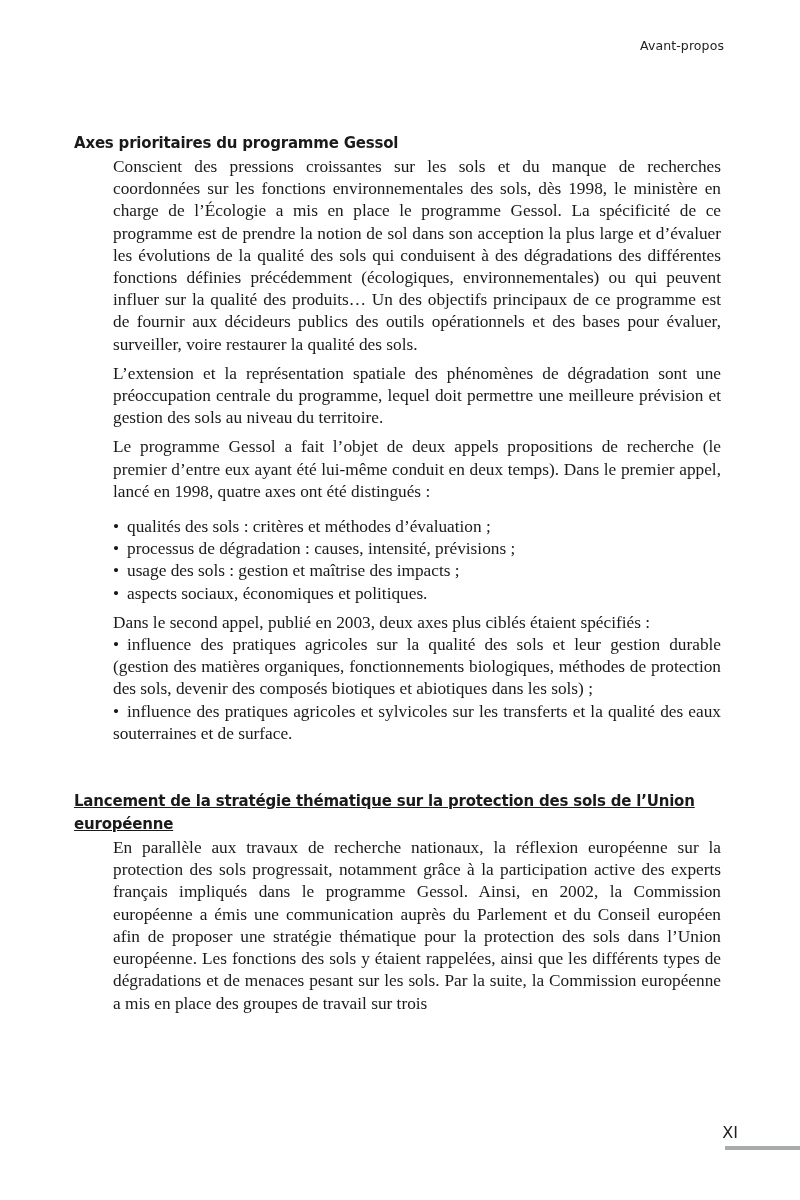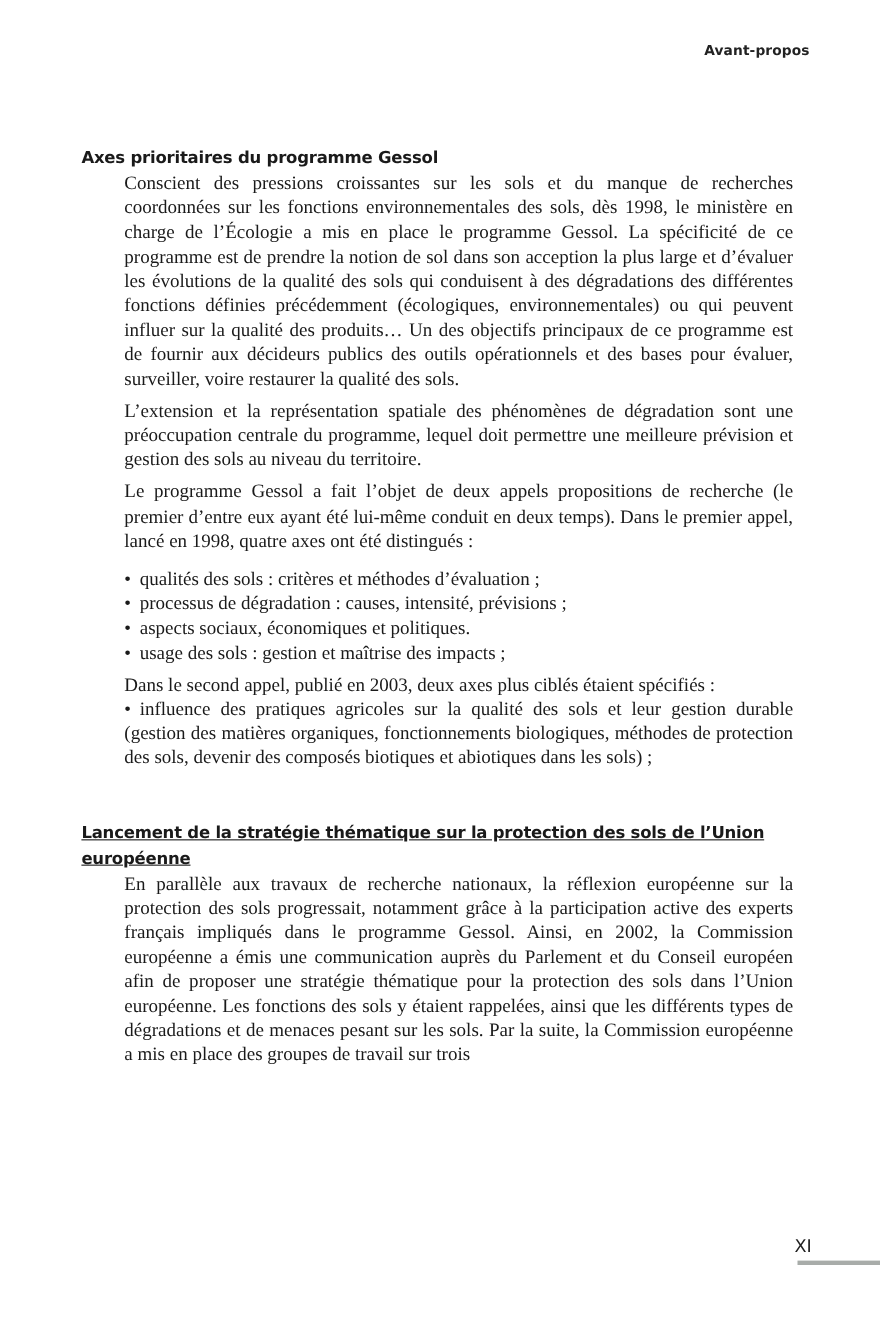--- a/index.html
+++ b/index.html
@@ -10,23 +10,23 @@
     body {
       width: 800px;
       height: 1200px;
       position: relative;
       overflow: hidden;
       color: #1a1a1a;
     }
     .running-head {
       position: absolute;
       top: 38px;
-      right: 64px;
+      right: 76px;
       font-family: "DejaVu Sans", sans-serif;
-      font-weight: bold;
+      font-weight: normal;
       font-size: 12.5px;
       color: #222;
       letter-spacing: 0.1px;
     }
     .content {
       position: absolute;
       left: 113px;
       top: 94px;
       width: 608px;
       font-family: "Liberation Serif", serif;
@@ -92,27 +92,28 @@
 <div class="content">
 
   <h2 class="heading h1">Axes prioritaires du programme Gessol</h2>
   <p>Conscient des pressions croissantes sur les sols et du manque de recherches coordonnées sur les fonctions environnementales des sols, dès 1998, le ministère en charge de l’Écologie a mis en place le programme Gessol. La spécificité de ce programme est de prendre la notion de sol dans son acception la plus large et d’évaluer les évolutions de la qualité des sols qui conduisent à des dégradations des différentes fonctions définies précédemment (écologiques, environnementales) ou qui peuvent influer sur la qualité des produits… Un des objectifs principaux de ce programme est de fournir aux décideurs publics des outils opérationnels et des bases pour évaluer, surveiller, voire restaurer la qualité des sols.</p>
   <p>L’extension et la représentation spatiale des phénomènes de dégradation sont une préoccupation centrale du programme, lequel doit permettre une meilleure prévision et gestion des sols au niveau du territoire.</p>
   <p style="margin-bottom:13px">Le programme Gessol a fait l’objet de deux appels propositions de recherche (le premier d’entre eux ayant été lui-même conduit en deux temps). Dans le premier appel, lancé en 1998, quatre axes ont été distingués :</p>
 
   <ul class="bullets">
     <li><span class="bullet-mark">•</span><span>qualités des sols : critères et méthodes d’évaluation ;</span></li>
     <li><span class="bullet-mark">•</span><span>processus de dégradation : causes, intensité, prévisions ;</span></li>
+    <li><span class="bullet-mark">•</span><span>usage des sols : gestion et maîtrise des impacts ;</span></li>
     <li><span class="bullet-mark">•</span><span>aspects sociaux, économiques et politiques.</span></li>
-    <li><span class="bullet-mark">•</span><span>usage des sols : gestion et maîtrise des impacts ;</span></li>
   </ul>
 
   <p style="margin-bottom:0">Dans le second appel, publié en 2003, deux axes plus ciblés étaient spécifiés :</p>
   <ul class="bullets">
     <li><span class="bullet-mark">•</span><span>influence des pratiques agricoles sur la qualité des sols et leur gestion durable (gestion des matières organiques, fonctionnements biologiques, méthodes de protection des sols, devenir des composés biotiques et abiotiques dans les sols) ;</span></li>
+    <li><span class="bullet-mark">•</span><span>influence des pratiques agricoles et sylvicoles sur les transferts et la qualité des eaux souterraines et de surface.</span></li>
   </ul>
 
   <h2 class="heading h2">Lancement de la stratégie thématique sur la protection des sols de l’Union européenne</h2>
   <p>En parallèle aux travaux de recherche nationaux, la réflexion européenne sur la protection des sols progressait, notamment grâce à la participation active des experts français impliqués dans le programme Gessol. Ainsi, en 2002, la Commission européenne a émis une communication auprès du Parlement et du Conseil européen afin de proposer une stratégie thématique pour la protection des sols dans l’Union européenne. Les fonctions des sols y étaient rappelées, ainsi que les différents types de dégradations et de menaces pesant sur les sols. Par la suite, la Commission européenne a mis en place des groupes de travail sur trois</p>
 </div>
 
 <div class="page-number">XI</div>
 <div class="page-rule"></div>
 
 </body></html>

